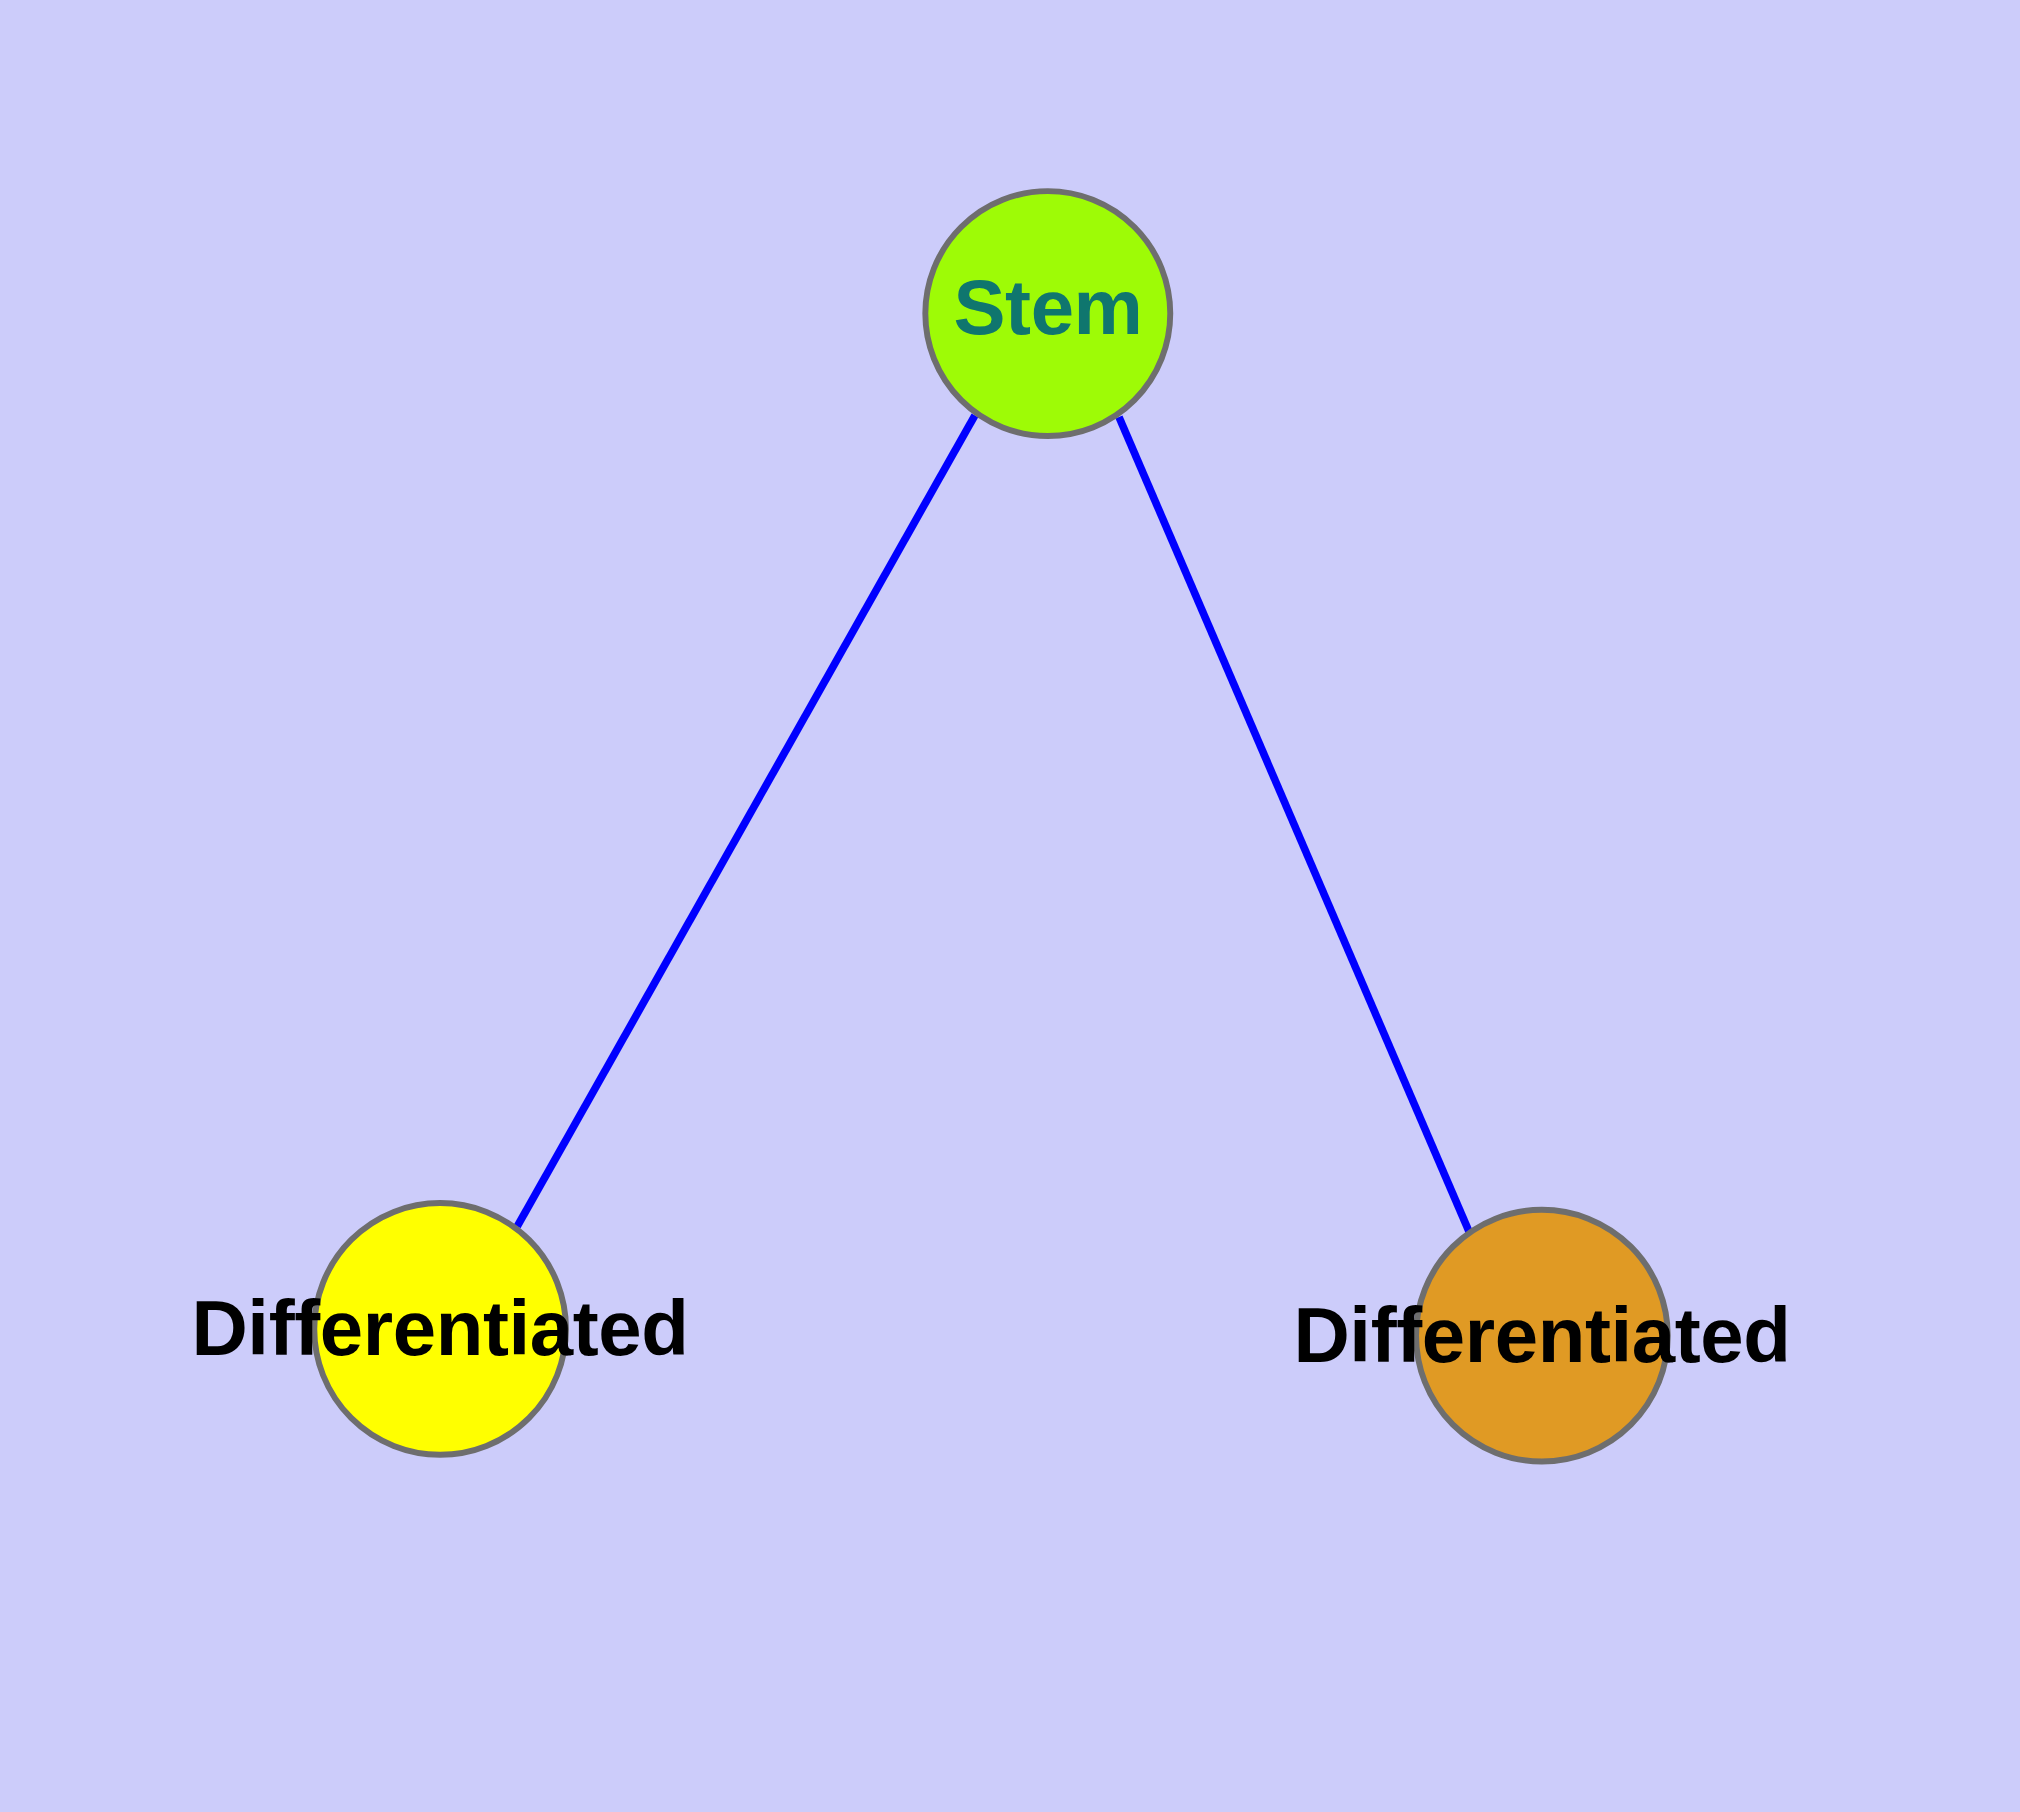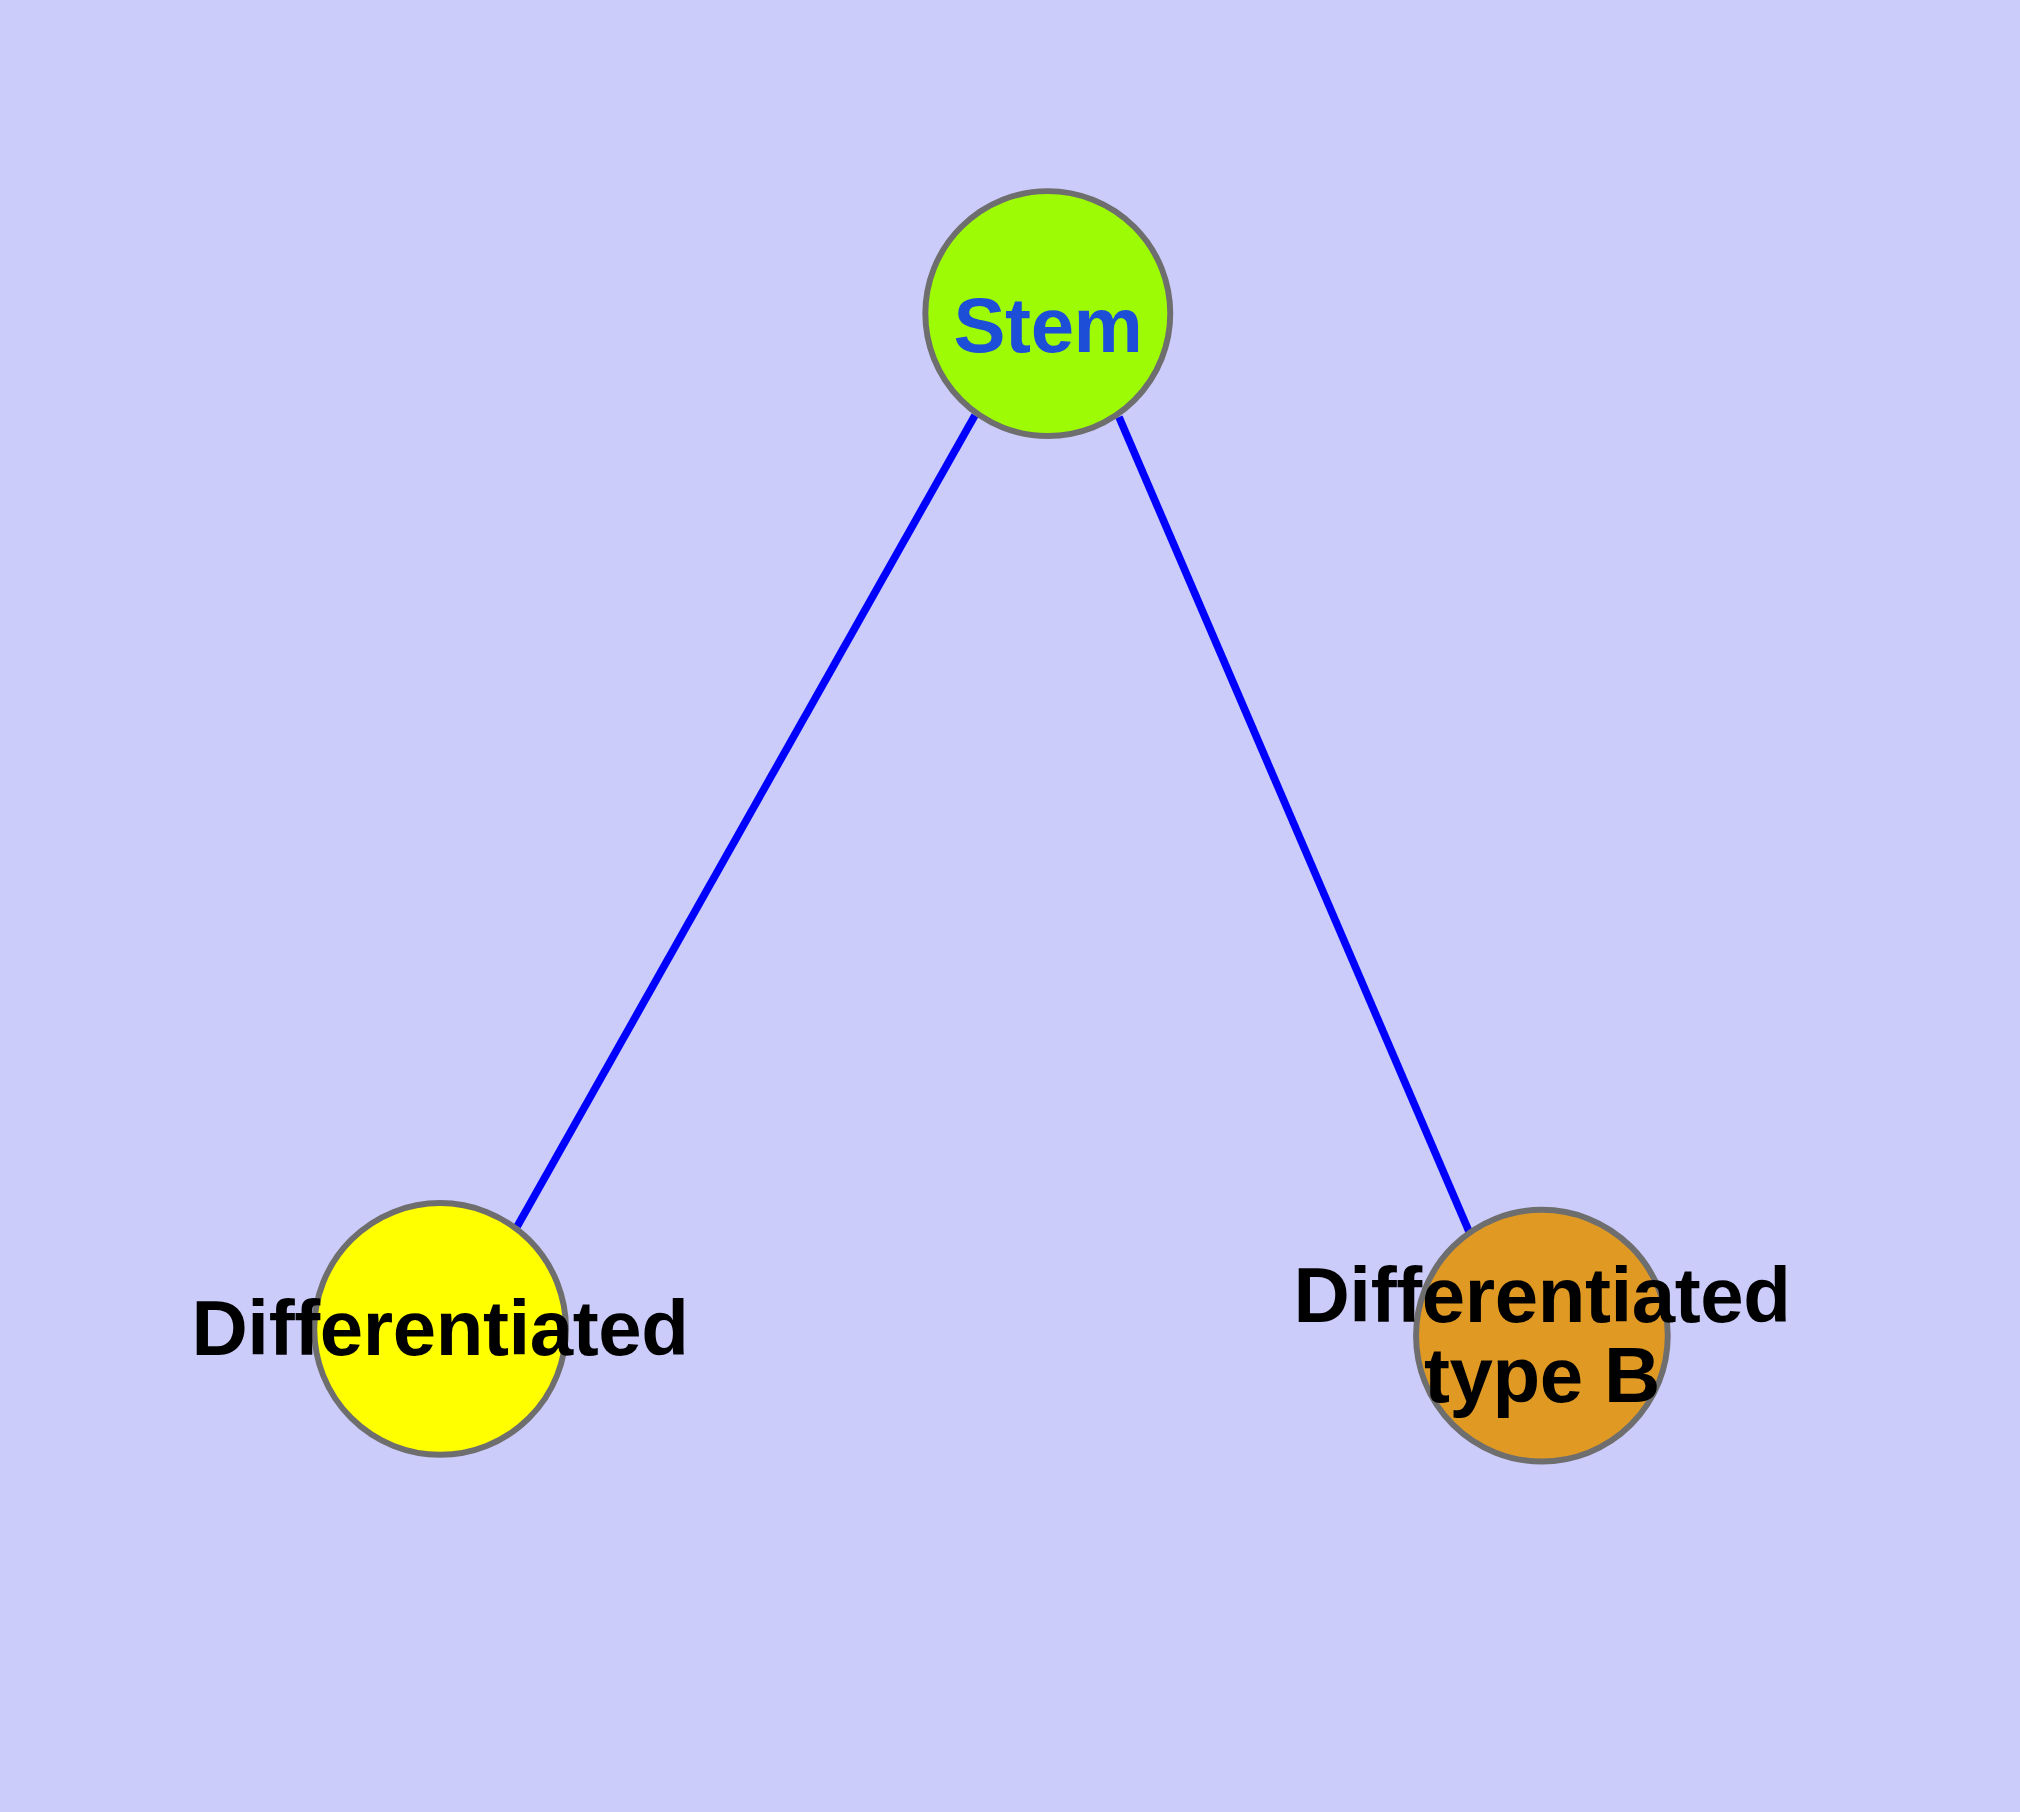--- a/index.html
+++ b/index.html
@@ -51,19 +51,19 @@
         <line x1="1320" y1="492" x2="1733" y2="1453" stroke="#0000ff" stroke-width="9" stroke-linecap="butt"></line>
       </g>
     <g id="nodes-layer">
         <circle cx="1236" cy="370" r="144.5" fill="#9efb06" stroke="#6e6e6e" stroke-width="7"></circle>
         <circle cx="519" cy="1568" r="148.5" fill="#ffff00" stroke="#6e6e6e" stroke-width="7"></circle>
         <circle cx="1819" cy="1576" r="148.5" fill="#e09a24" stroke="#6e6e6e" stroke-width="7"></circle>
       </g>
   </svg>
 
   <div id="labels-layer">
-      <div class="node-label" style="left: 1048px; top: 326px; color: #1d4ed8; font-size: 78px;"><span>Stem</span></div>
+      <div class="node-label" style="left: 1048px; top: 308px; color: #0f766e; font-size: 78px;"><span>Stem</span></div>
       <div class="node-label" style="left: 440px; top: 1329px; color: rgb(0, 0, 0); font-size: 78px;"><span>Differentiated</span><br></div>
-      <div class="node-label" style="left: 1542px; top: 1336px; color: rgb(0, 0, 0); font-size: 78px;"><span>Differentiated</span><br><span>type B</span></div>
+      <div class="node-label" style="left: 1542px; top: 1336px; color: rgb(0, 0, 0); font-size: 78px;"><span>Differentiated</span><br></div>
     </div>
 
 </div>
 
 
 </body></html>

